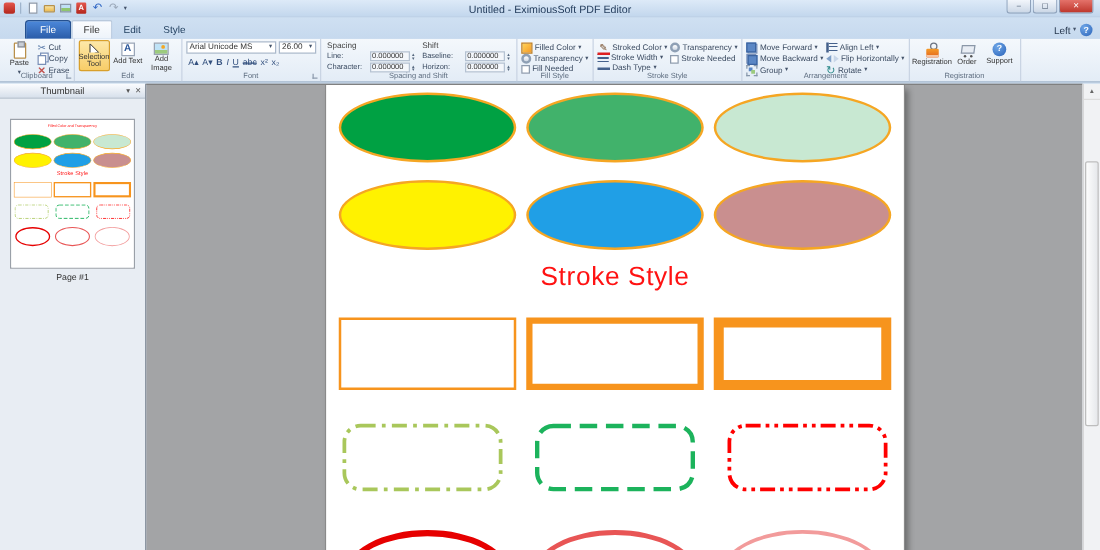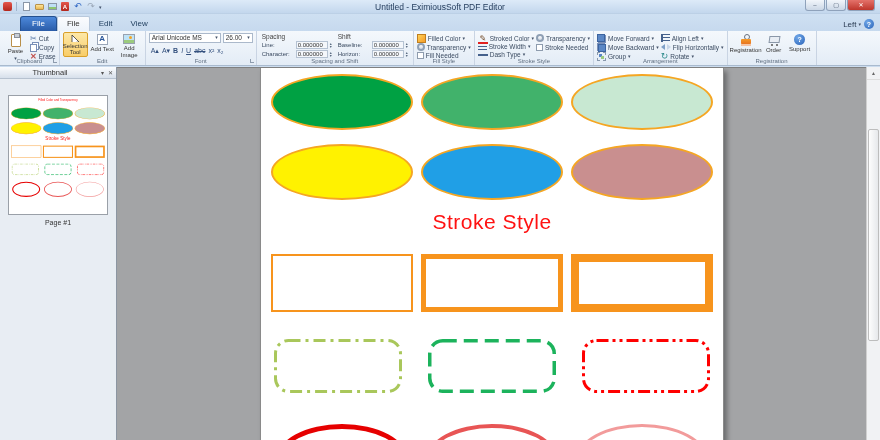--- a/index.html
+++ b/index.html
@@ -162,21 +162,21 @@
       <span class="win-btn">–</span>
       <span class="win-btn">▢</span>
       <span class="win-btn close">✕</span>
     </div>
   </div>
 
   <div class="tabrow">
     <span class="tab file">File</span>
     <span class="tab active">File</span>
     <span class="tab">Edit</span>
-    <span class="tab">View</span>
+    <span class="tab">Style</span>
     <div class="tabrow-right">
       <span class="style-menu">
         <span>Left</span>
         <span class="dd">▾</span>
       </span>
       <span class="help-circle">?</span>
     </div>
   </div>
 
   <div class="ribbon">

